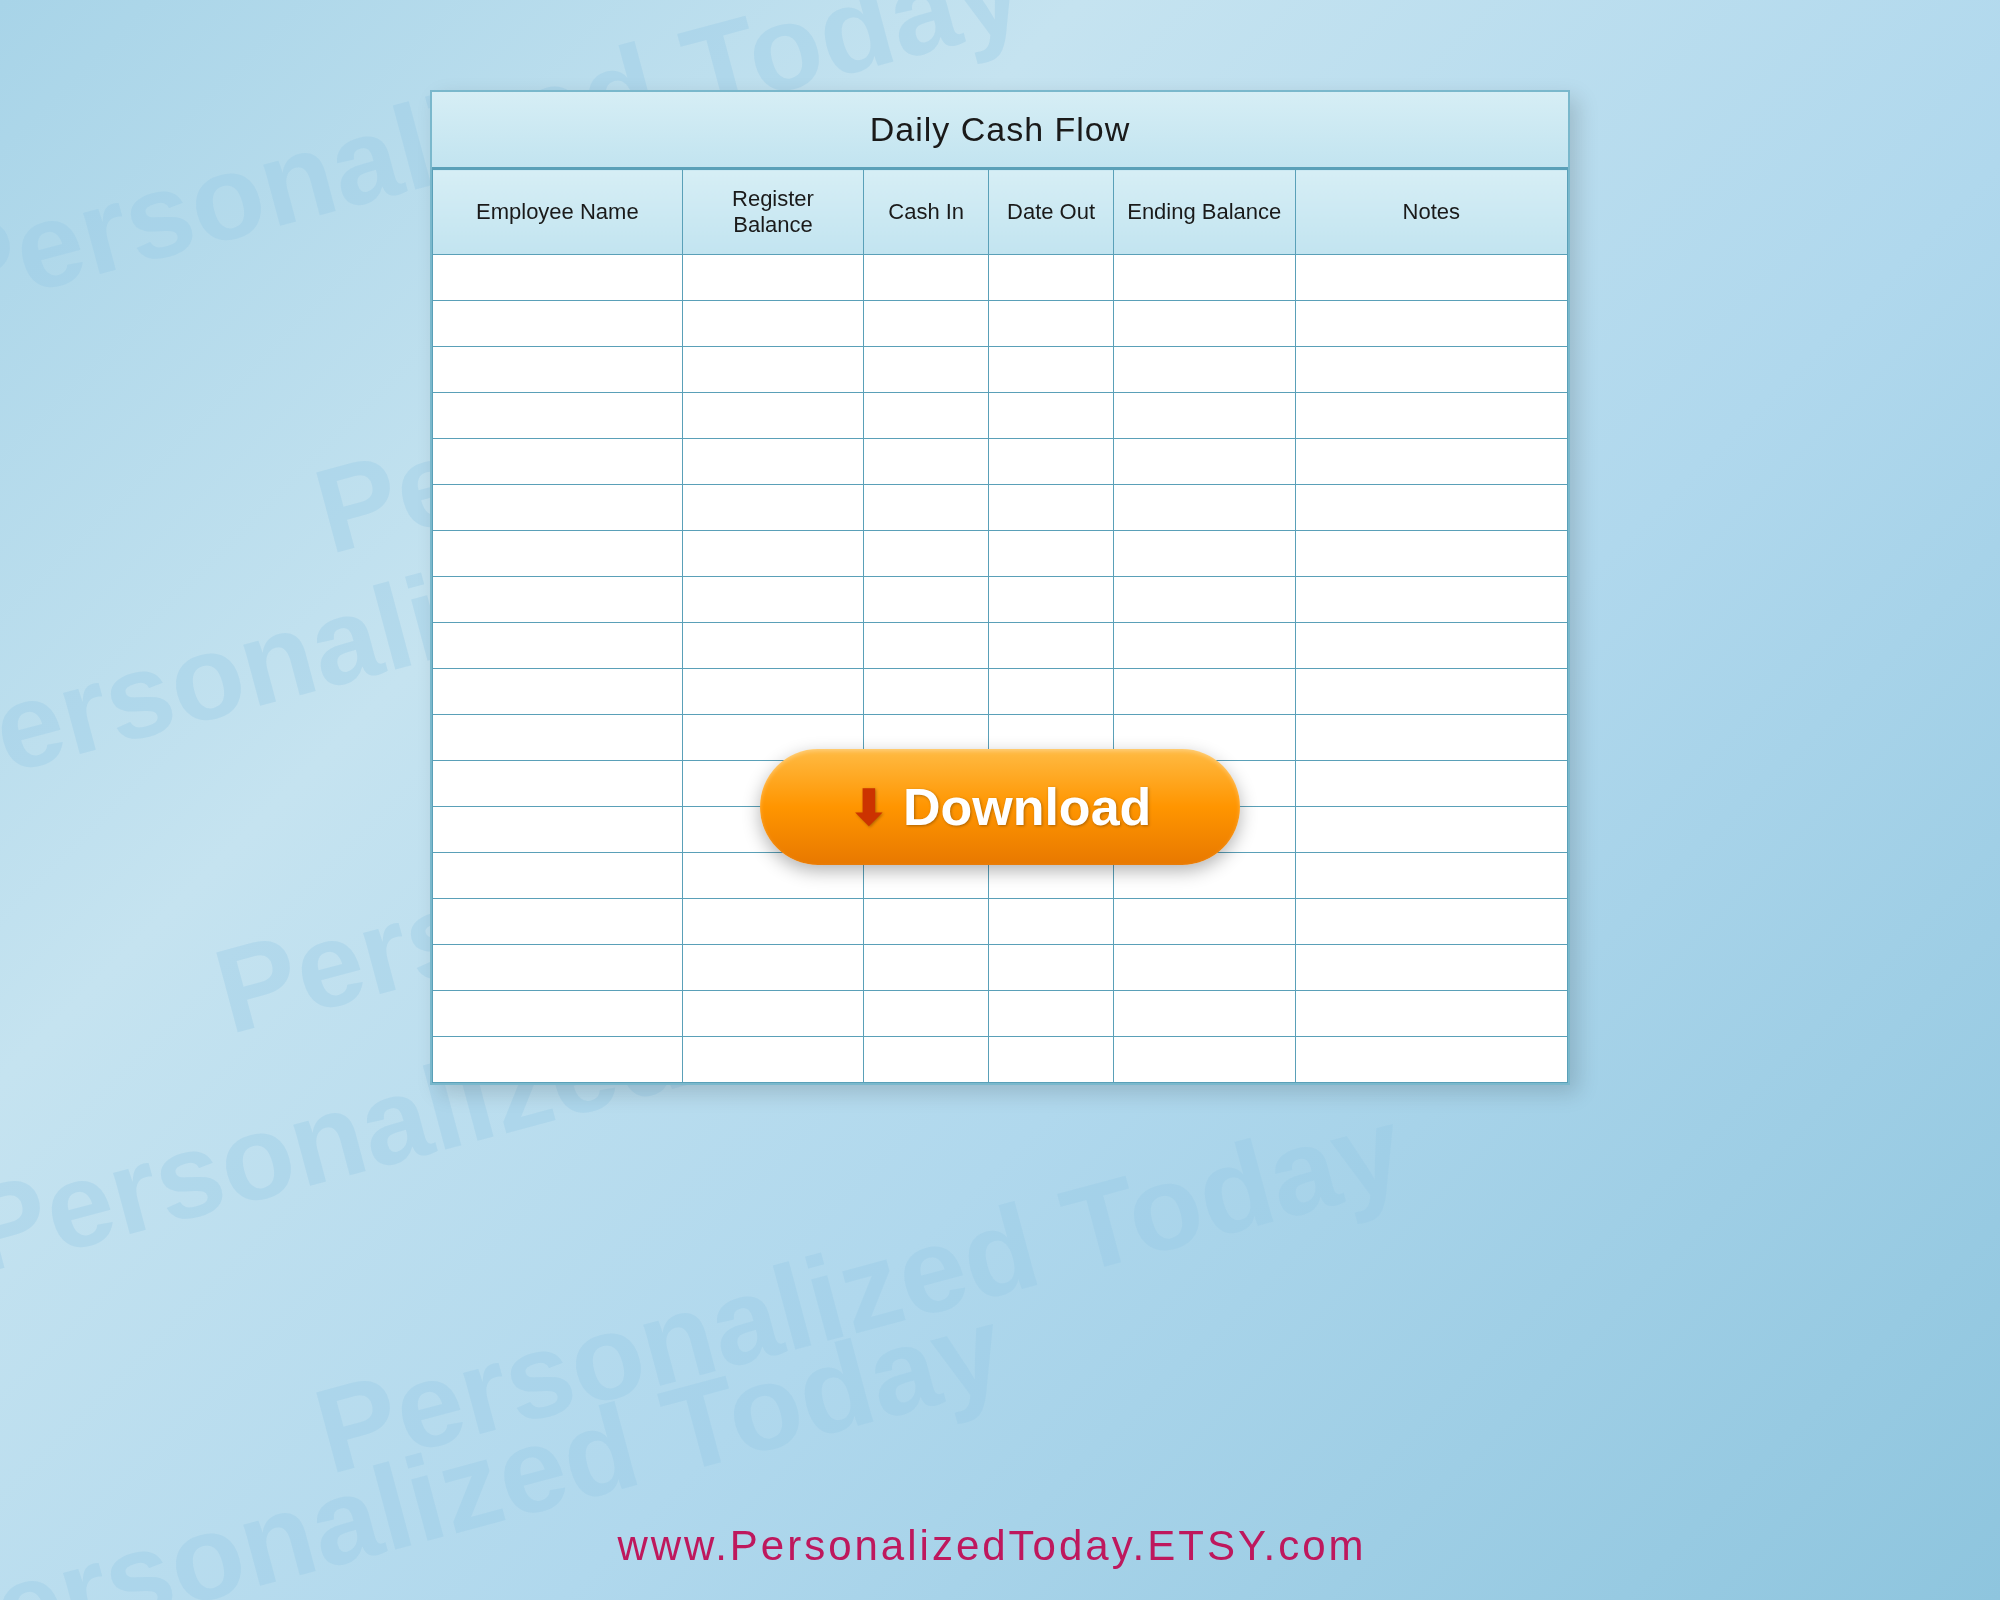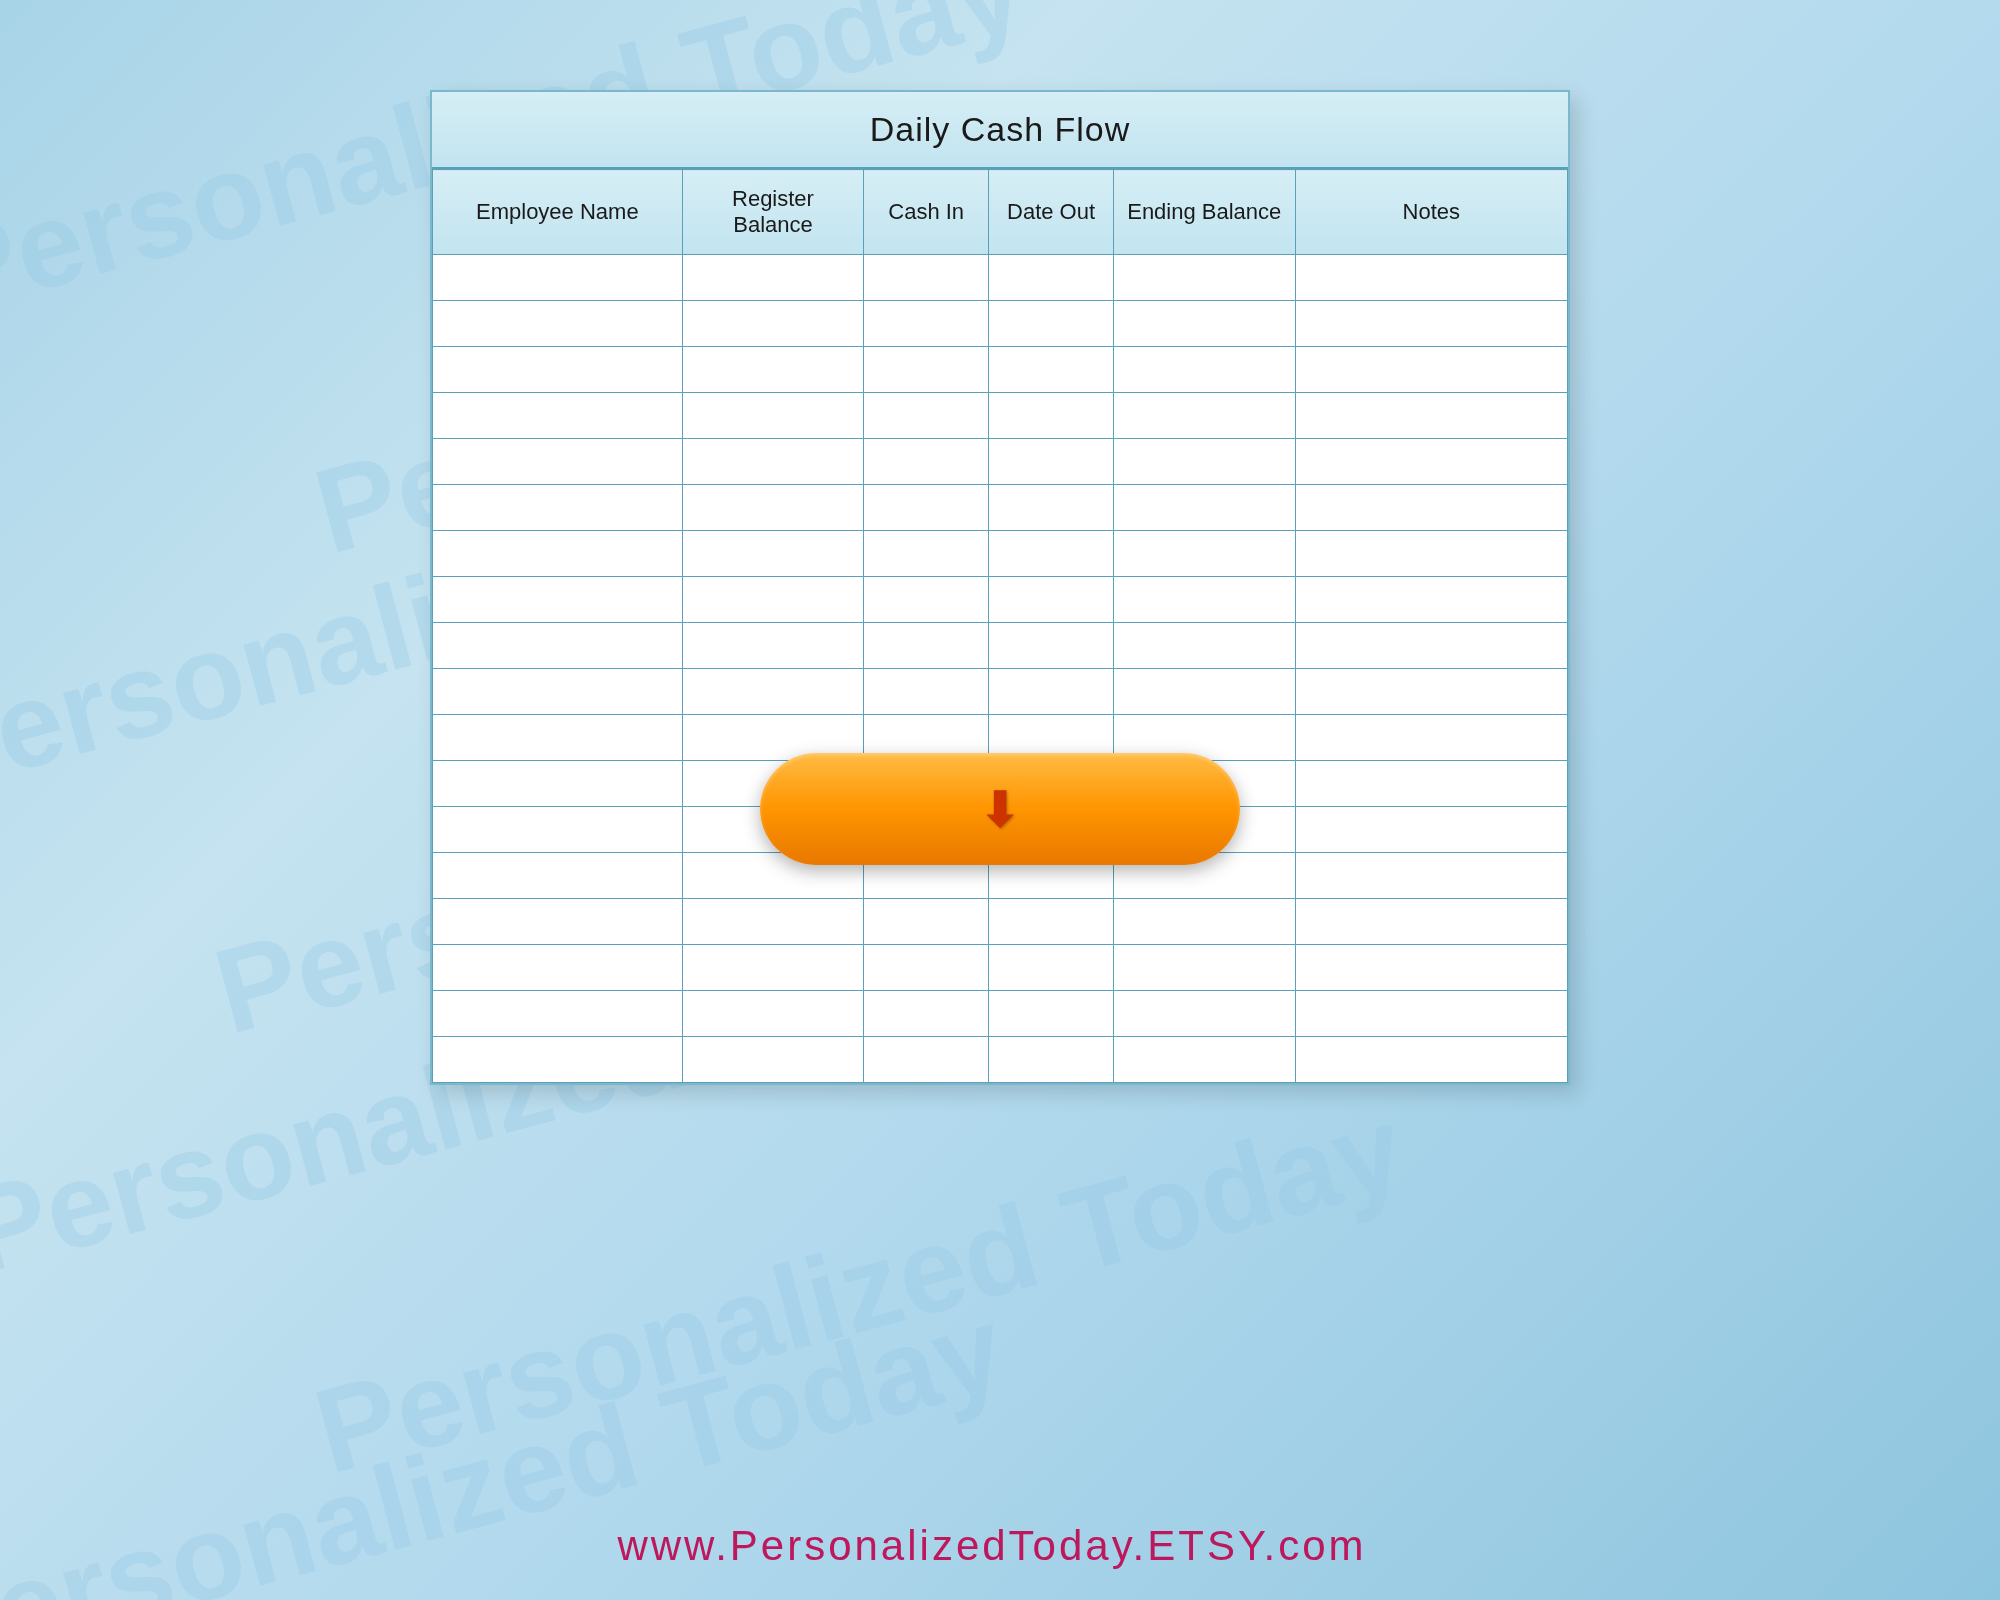--- a/index.html
+++ b/index.html
@@ -345,20 +345,21 @@
             <td></td>
           </tr>
         </tbody>
     </table>
 
   </div>
 
   <div class="download-overlay">
     <button class="download-btn">
       <span class="download-arrow">⬇</span>
+      <span>Download</span>
     </button>
   </div>
 
 </div>
 
 <div class="footer-url">
   <span>www.PersonalizedToday.ETSY.com</span>
 </div>
 
 </body></html>

